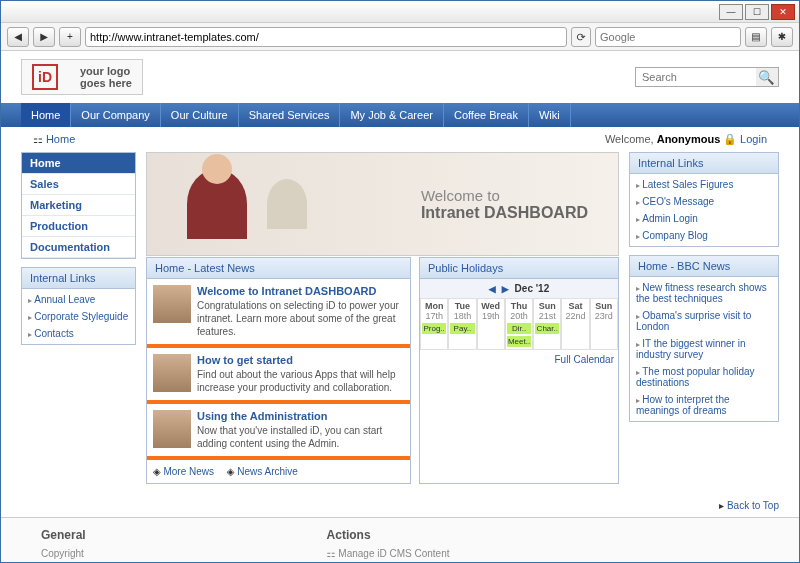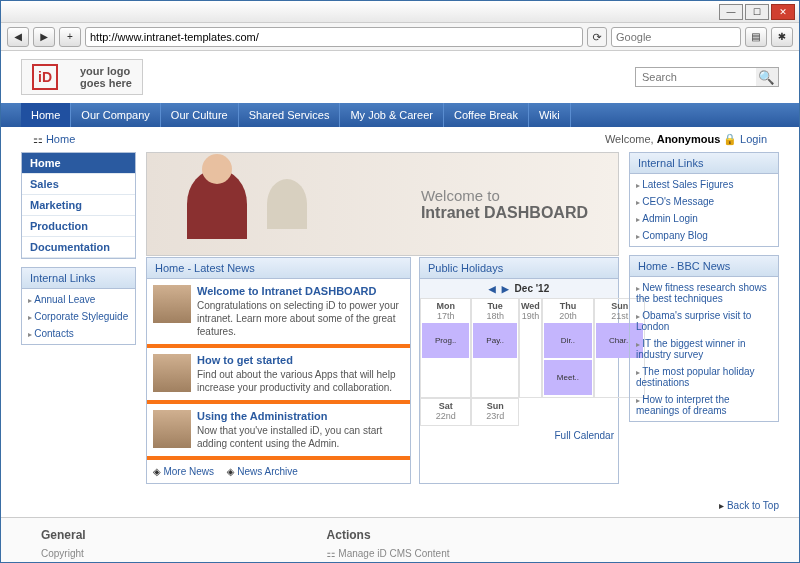--- a/index.html
+++ b/index.html
@@ -4,21 +4,21 @@
 <style>
 *{box-sizing:border-box;margin:0;padding:0}
 body{font-family:Arial,sans-serif;font-size:11px;background:#fff;color:#333}
 .window{border:1px solid #3a6ea5;width:800px;height:563px;display:flex;flex-direction:column;background:#fff}
 .titlebar{height:22px;background:linear-gradient(#fff,#e8e8e8);border-bottom:1px solid #ccc;display:flex;justify-content:flex-end;align-items:center;padding:0 4px;gap:2px}
 .winbtn{width:24px;height:16px;border:1px solid #888;background:#eee;font-size:9px;text-align:center;line-height:14px;cursor:pointer}
 .winbtn.close{background:#d04030;color:#fff;border-color:#a03020}
 .toolbar{height:28px;background:#f5f5f5;border-bottom:1px solid #ccc;display:flex;align-items:center;padding:0 6px;gap:4px}
 .navbtn{width:22px;height:20px;border:1px solid #aaa;background:linear-gradient(#fff,#e0e0e0);border-radius:3px;text-align:center;line-height:18px;font-size:10px;cursor:pointer}
 .urlbar{flex:1;height:20px;border:1px solid #aaa;border-radius:3px;padding:0 4px;font-size:11px;background:#fff}
-.searchbar{width:130px;height:20px;border:1px solid #aaa;border-radius:3px;padding:0 4px;font-size:11px;background:#fff;color:#888}
+.searchbar{width:146px;height:20px;border:1px solid #aaa;border-radius:3px;padding:0 4px;font-size:11px;background:#fff;color:#888}
 .reload{width:20px;height:20px;border:1px solid #aaa;border-radius:3px;text-align:center;line-height:18px;font-size:11px;cursor:pointer}
 .content{flex:1;overflow:auto;background:#fff}
 .header{display:flex;align-items:center;padding:8px 20px;justify-content:space-between}
 .logo{display:flex;align-items:center;gap:22px;border:1px solid #ccc;padding:4px 10px;background:#f8f8f8}
 .logobox{width:26px;height:26px;border:2px solid #c73030;color:#c73030;font-weight:bold;font-size:14px;text-align:center;line-height:22px}
 .logotxt{font-size:11px;font-weight:bold;color:#555;line-height:12px}
 .sitesearch{display:flex;border:1px solid #aaa}
 .sitesearch input{border:none;padding:3px 6px;width:120px;font-size:11px;color:#888}
 .sitesearch button{border:none;background:#eee;width:22px;cursor:pointer;color:#2a5aa0}
 .mainnav{background:linear-gradient(#4a7dc0,#2a5aa0);display:flex;padding:0 20px}
@@ -51,25 +51,25 @@
 .calcol{width:200px}
 .newsitem{display:flex;gap:6px;padding:6px;border-bottom:4px solid #f97316}
 .thumb{width:38px;height:38px;background:linear-gradient(#d0b090,#a08060);flex-shrink:0}
 .newsitem h4{color:#2a5aa0;font-size:11px;font-weight:bold;margin-bottom:2px}
 .newsitem p{font-size:10px;color:#555;line-height:13px}
 .newslinks{padding:6px;font-size:10px}
 .newslinks a{color:#2a5aa0;text-decoration:none;margin-right:10px}
 .calhdr{display:flex;align-items:center;justify-content:center;gap:6px;padding:4px;font-size:10px;background:#f0f4fa}
 .calhdr span{font-weight:bold}
 .calnav{cursor:pointer;color:#2a5aa0;font-size:9px}
-.calgrid{display:grid;grid-template-columns:repeat(5,1fr);font-size:9px}
+.calgrid{display:grid;grid-template-columns:repeat(7,1fr);font-size:9px}
 .calcell{border:1px solid #e0e0e0;padding:2px 1px;text-align:center;min-height:28px}
 .calday{font-weight:bold;color:#555}
 .caldate{color:#888}
-.calev{background:#c4b5fd;font-size:8px;padding:13px;margin-top:2px;overflow:hidden;white-space:nowrap}
+.calev{background:#bef264;font-size:8px;padding:1px;margin-top:2px;overflow:hidden;white-space:nowrap}
 .fullcal{text-align:right;padding:4px;font-size:10px}
 .fullcal a{color:#2a5aa0;text-decoration:none}
 .rightcol{width:150px;display:flex;flex-direction:column;gap:8px}
 .backtop{text-align:right;padding:6px 20px;font-size:10px}
 .backtop a{color:#2a5aa0;text-decoration:none}
 .footer{border-top:1px solid #ccc;padding:10px 40px;display:flex;gap:200px;background:#fafafa}
 .footer h4{font-size:12px;color:#555;margin-bottom:4px}
 .footer a{display:block;color:#888;font-size:10px;text-decoration:none;padding:2px 0}
 </style>
 </head>

